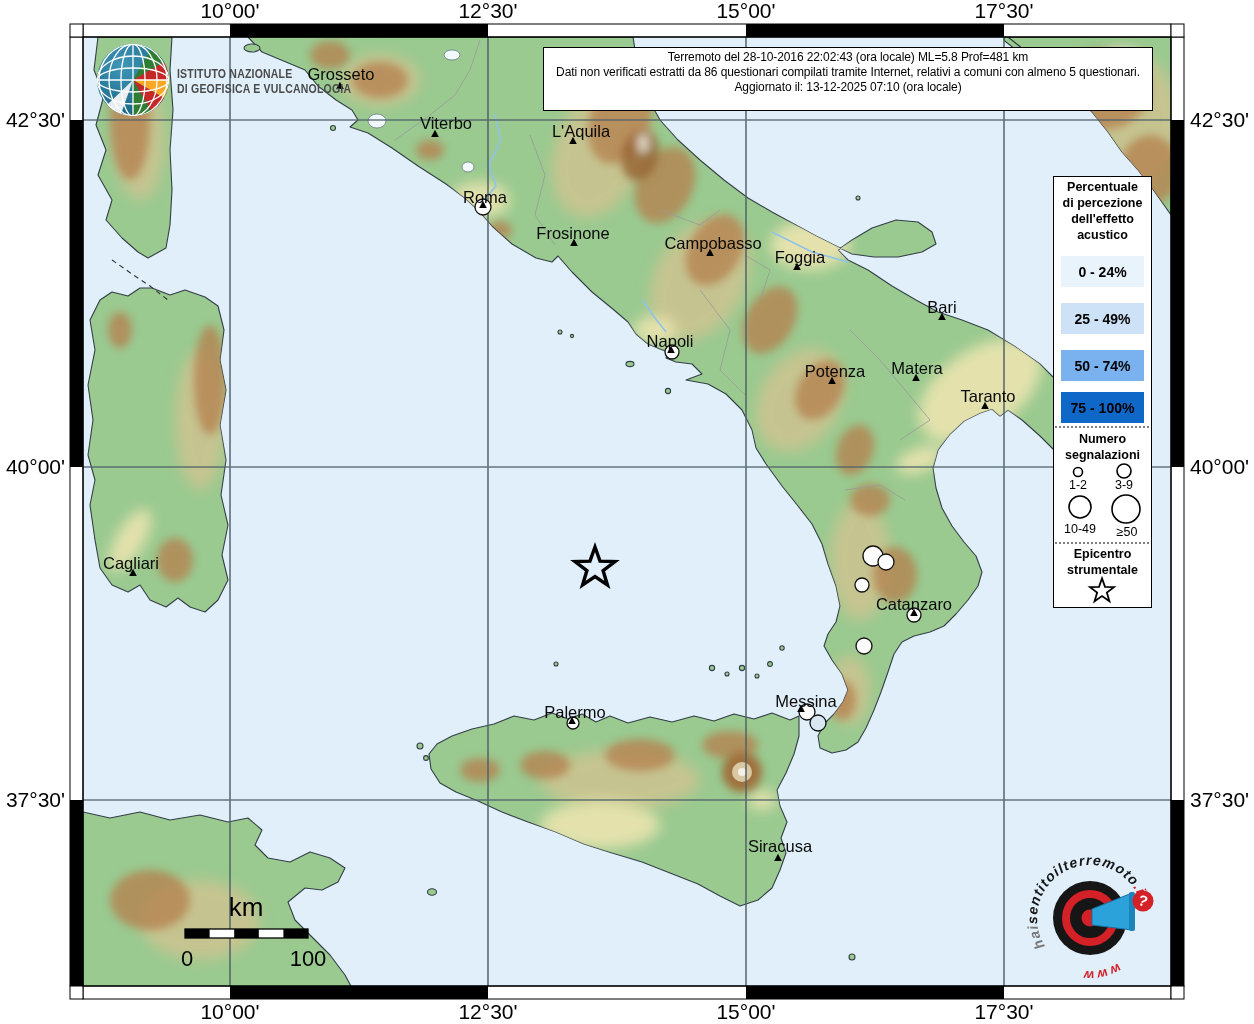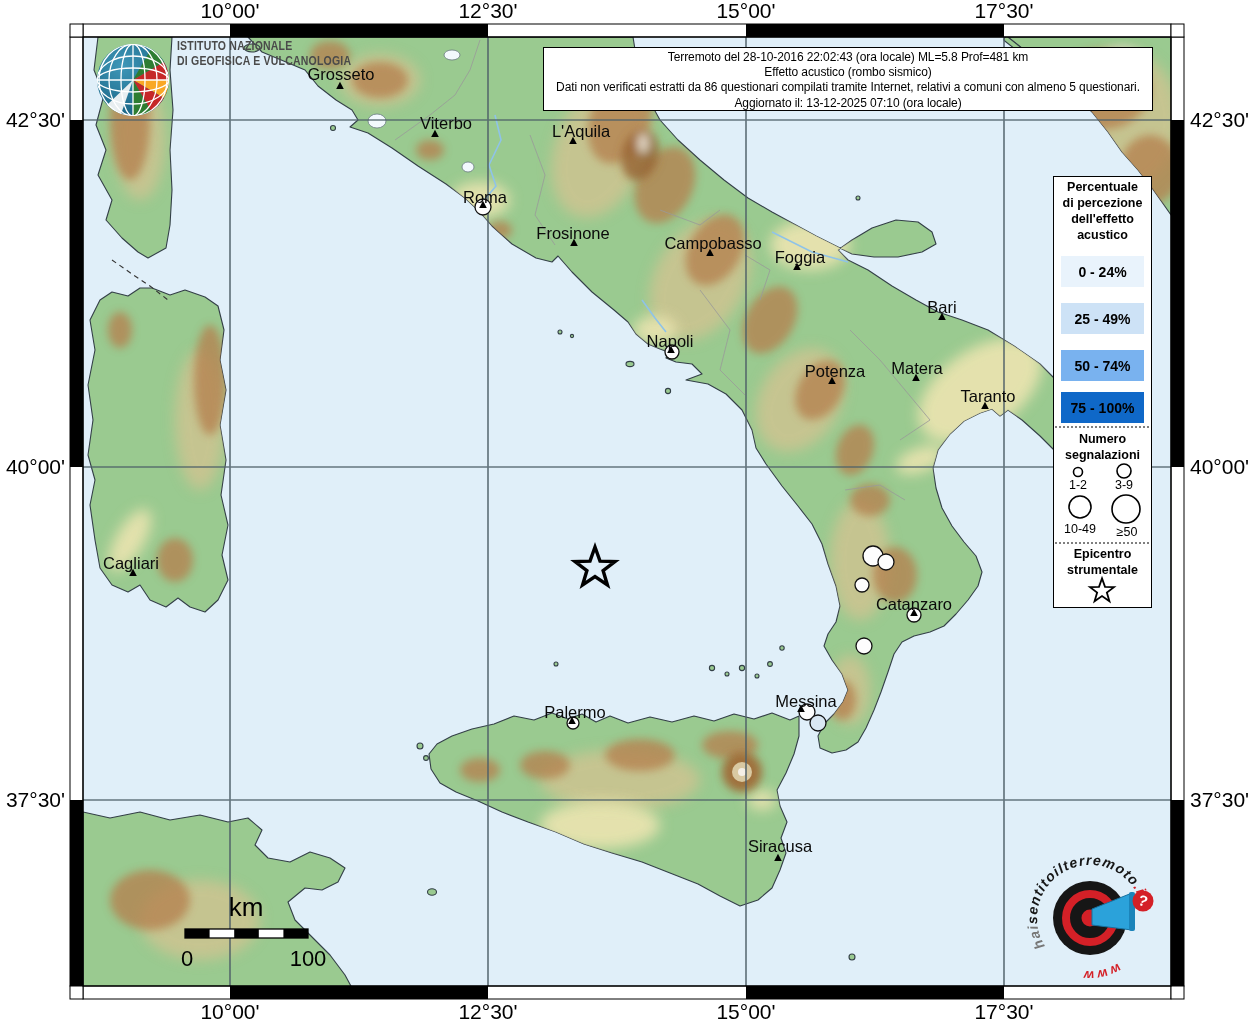--- a/index.html
+++ b/index.html
@@ -13,21 +13,21 @@
   
   #infobox{position:absolute;left:543px;top:47px;width:610px;height:64px;background:#fff;
     border:1px solid #000;padding:2px 7px;box-sizing:border-box;z-index:5;text-align:center;}
   #infobox .iline{font-size:12px;line-height:15.2px;white-space:nowrap;letter-spacing:-0.1px;color:#000;}
   
   #legend{position:absolute;left:1053px;top:176px;z-index:6;}
   .leg-title{font-size:12.5px;font-weight:bold;fill:#000;text-anchor:middle;}
   .leg-swatch-label{font-size:14px;font-weight:bold;fill:#000;text-anchor:middle;}
   .leg-circ-label{font-size:12.5px;fill:#000;text-anchor:middle;}
   
-  #ingv{position:absolute;left:93px;top:40px;z-index:6;display:flex;align-items:flex-start;}
+  #ingv{position:absolute;left:93px;top:40px;z-index:6;display:flex;align-items:center;}
   #ingv-text{margin-left:4px;color:#4a4a4a;font-weight:bold;font-size:10.5px;line-height:12.5px;
     letter-spacing:0.2px;transform:scaleY(1.15);white-space:nowrap;}
   
   #watermark{position:absolute;left:1020px;top:848px;z-index:6;}
   .wm-arc-text{font-size:14px;font-weight:bold;font-style:italic;letter-spacing:1.1px;}
   .wm-www{font-size:13px;font-weight:bold;font-style:italic;letter-spacing:2.5px;}
 </style>
 </head>
 <body>
 
@@ -292,21 +292,20 @@
     <text class="axis-label" text-anchor="end" x="65" y="474">40°00'</text>
     <text class="axis-label" text-anchor="end" x="65" y="807">37°30'</text>
     <text class="axis-label" x="1190" y="127">42°30'</text>
     <text class="axis-label" x="1190" y="474">40°00'</text>
     <text class="axis-label" x="1190" y="807">37°30'</text>
   </g>
 </svg>
 
 <div id="infobox">
   <div class="iline">Terremoto del 28-10-2016 22:02:43 (ora locale) ML=5.8 Prof=481 km</div>
-  <div class="iline">Effetto acustico (rombo sismico)</div>
   <div class="iline">Dati non verificati estratti da 86 questionari compilati tramite Internet, relativi a comuni con almeno 5 questionari.</div>
   <div class="iline">Aggiornato il: 13-12-2025 07:10 (ora locale)</div>
 </div>
 
 <svg id="legend" width="99" height="432" viewBox="0 0 99 432">
   <rect x="0.5" y="0.5" width="98" height="431" fill="#fff" stroke="#000" stroke-width="1"></rect>
   <g>
     <text class="leg-title" x="49.5" y="15">Percentuale</text>
     <text class="leg-title" x="49.5" y="31">di percezione</text>
     <text class="leg-title" x="49.5" y="47">dell'effetto</text>

